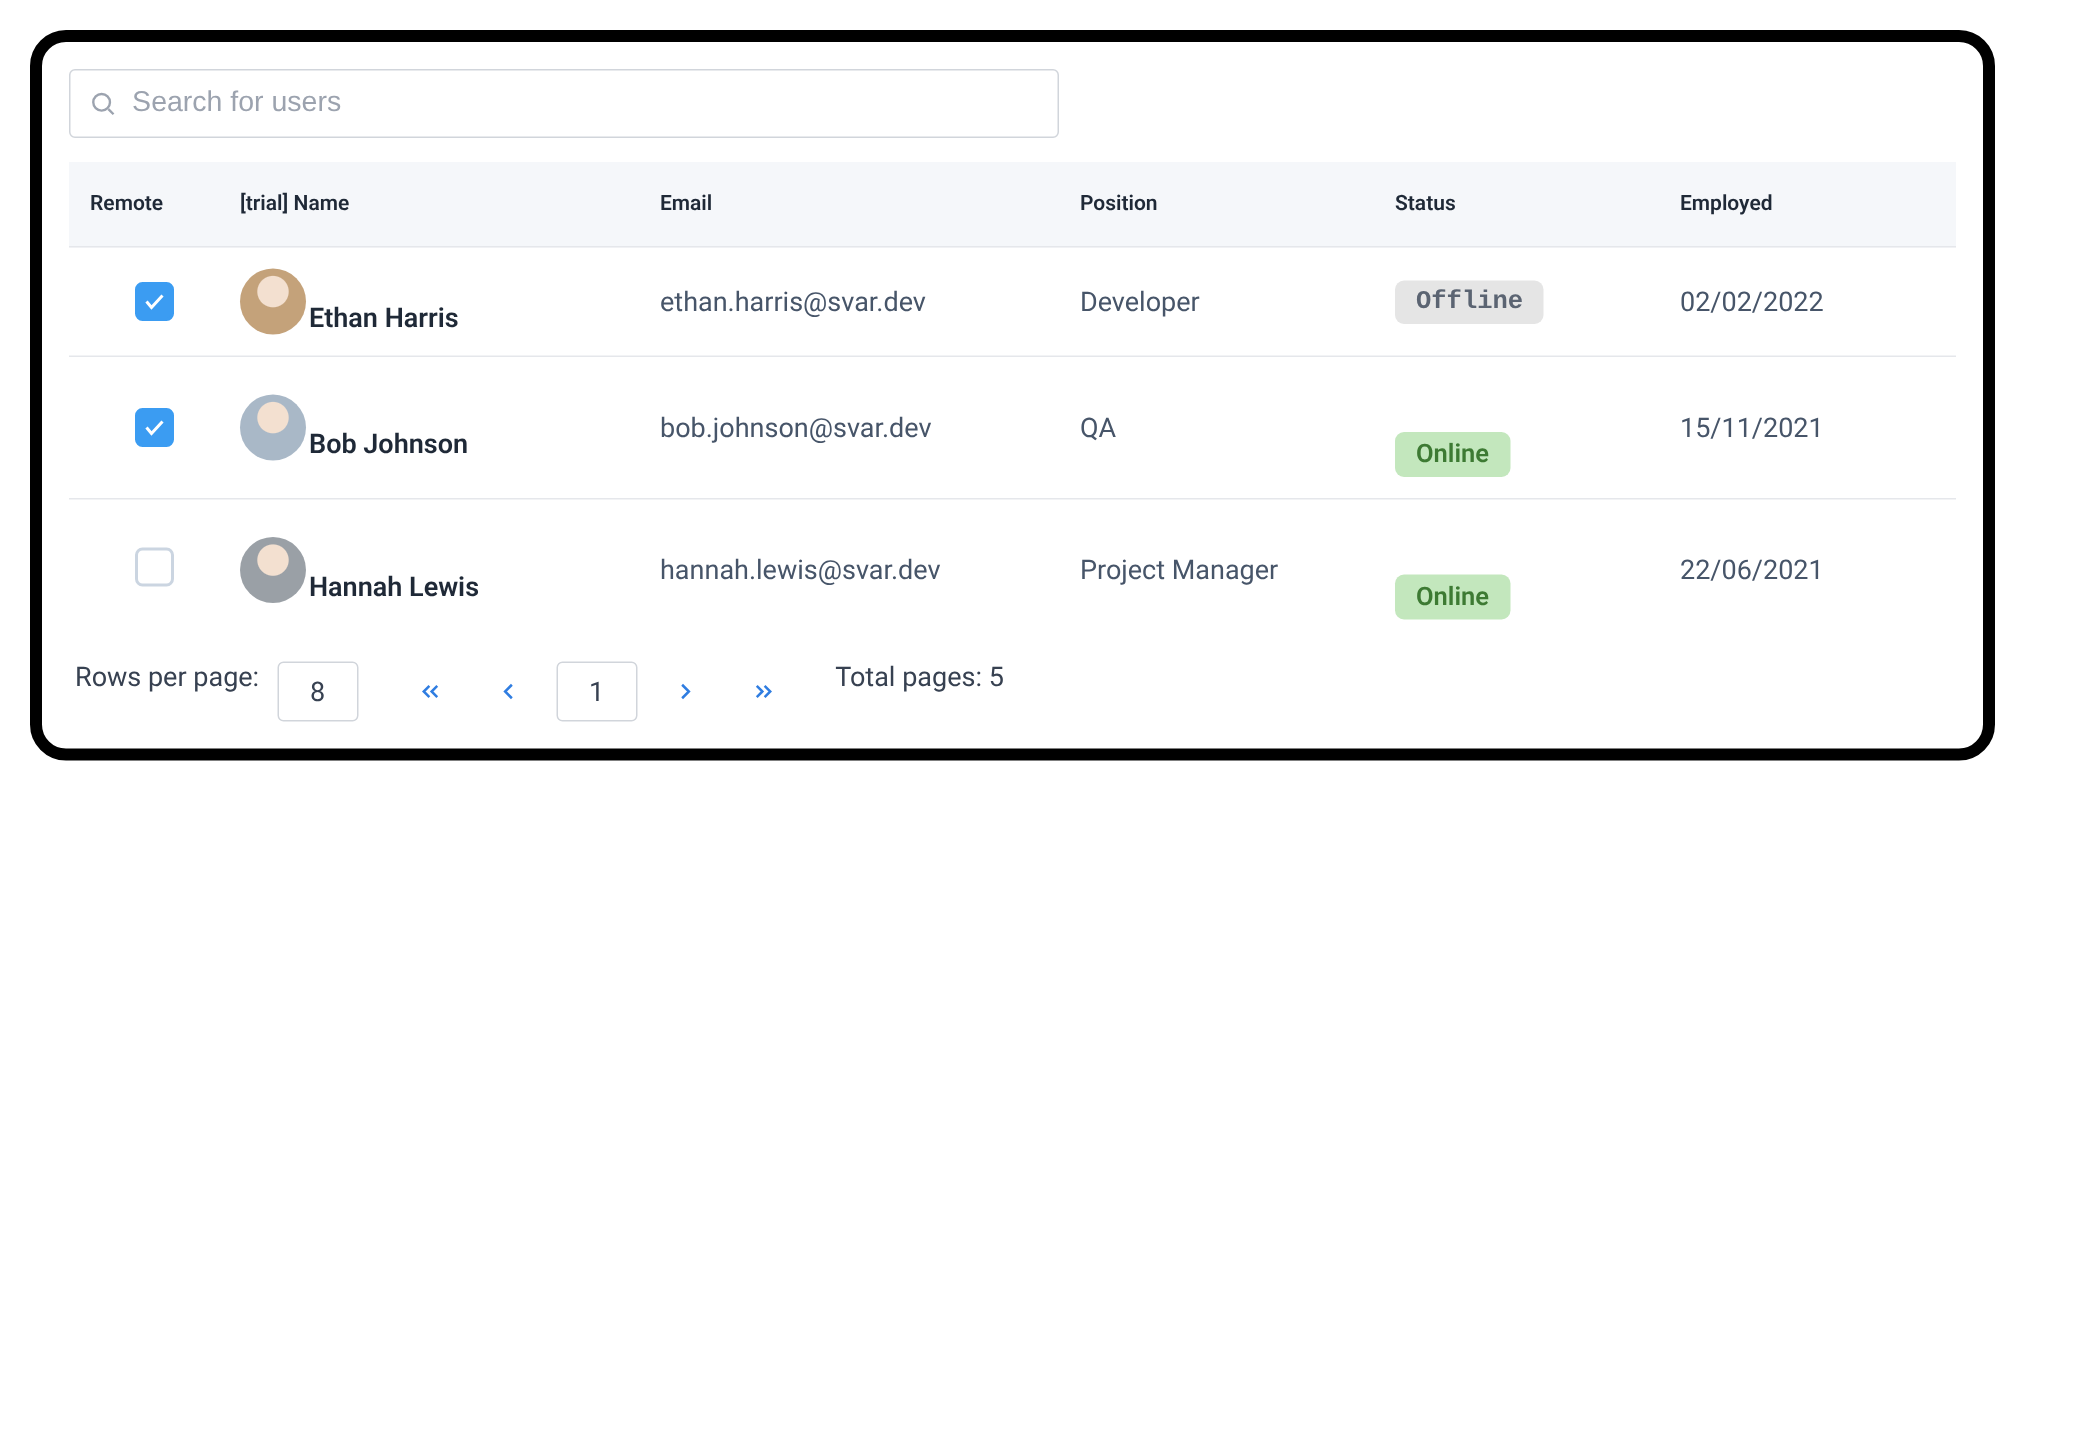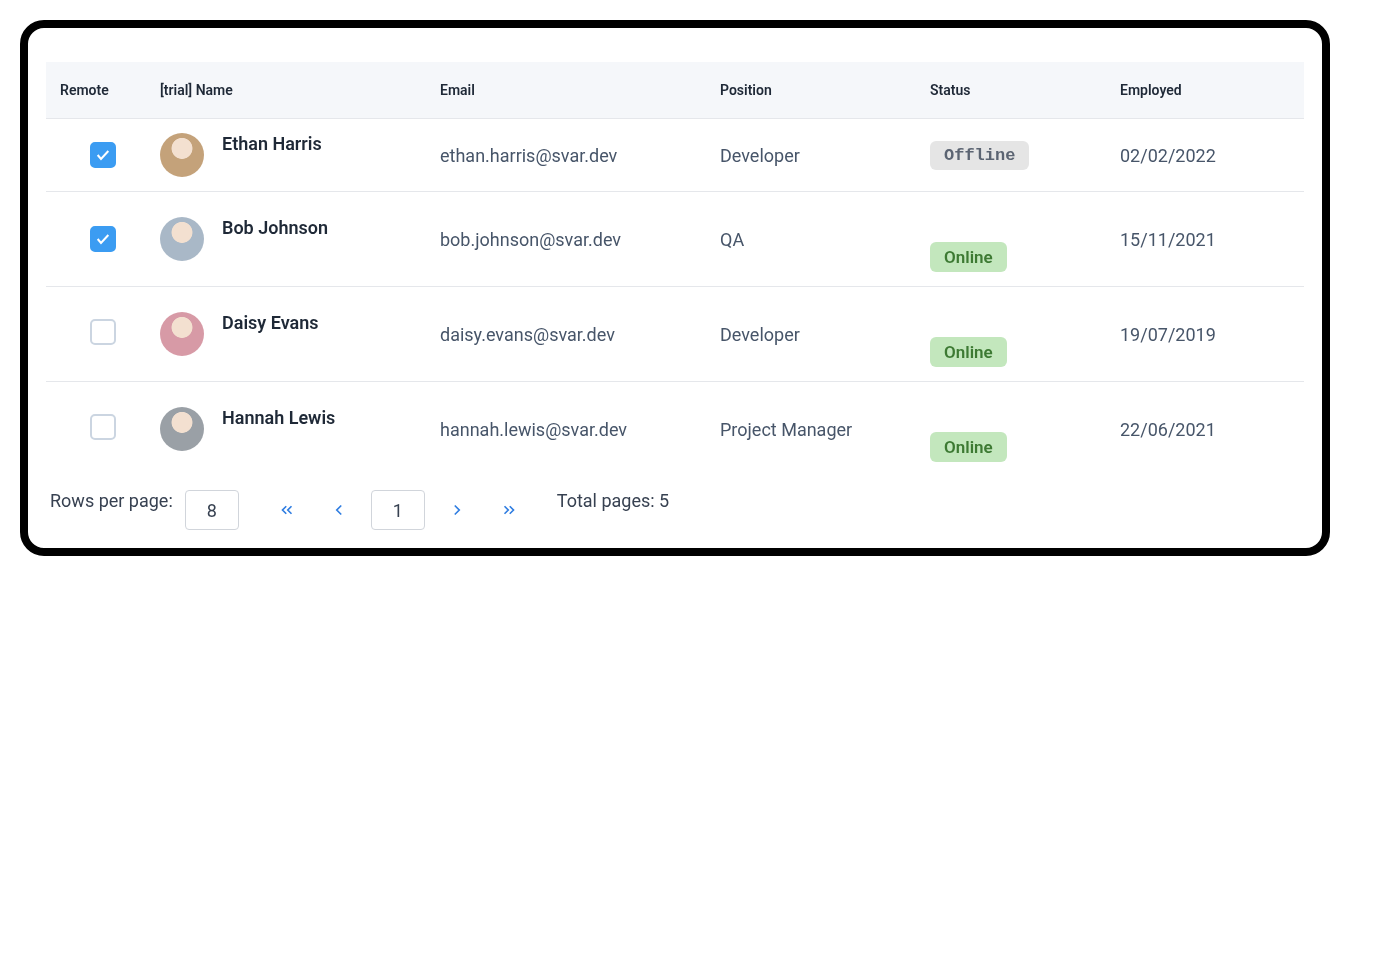--- a/index.html
+++ b/index.html
@@ -77,21 +77,21 @@
     cursor: pointer;
     margin-left: 30px;
   }
   .chk.checked {
     background: #3b9cf2;
     border-color: #3b9cf2;
   }
   .chk svg { width: 16px; height: 16px; stroke: #fff; stroke-width: 3; fill: none; display:none; }
   .chk.checked svg { display:block; }
   .user {
-    display: flex; align-items: flex-start; gap: 18px;
+    display: flex; align-items: flex-end; gap: 2px;
   }
   .avatar {
     width: 44px; height: 44px; border-radius: 50%;
     display: inline-block;
   }
   .user-name { font-weight: 600; color: #1f2937; }
   .badge {
     display: inline-block;
     padding: 5px 14px;
     border-radius: 6px;
@@ -122,20 +122,27 @@
     font-size: 18px;
   }
   .pager .nav svg { width: 18px; height: 18px; stroke: #2f7de1; fill: none; stroke-width: 2.2; }
   .spacer { width: 4px; }
 </style>
 </head>
 <body>
 
 <div class="frame">
 
+  <div class="search-wrap">
+    <svg class="search-icon" viewBox="0 0 24 24">
+      <circle cx="11" cy="11" r="7"></circle>
+        <line x1="21" y1="21" x2="16.65" y2="16.65"></line>
+    </svg>
+    <input type="text" placeholder="Search for users" style="">
+  </div>
 
   <table class="grid">
     <thead>
       <tr>
         <th class="col-remote">Remote</th>
         <th class="col-name">[trial] Name</th>
         <th class="col-email">Email</th>
         <th class="col-pos">Position</th>
         <th class="col-status">Status</th>
         <th class="col-emp">Employed</th>
@@ -173,33 +180,20 @@
           </td>
           <td>bob.johnson@svar.dev</td>
           <td>QA</td>
           <td><span class="badge online">Online</span></td>
           <td>15/11/2021</td>
         </tr>
         <tr>
           <td><span class="chk"></span></td>
           <td>
             <div class="user">
-              <span class="avatar" style="background: radial-gradient(circle at 50% 35%, rgb(243, 224, 208) 0px, rgb(243, 224, 208) 28%, rgb(215, 154, 166) 30%, rgb(215, 154, 166) 100%);"></span>
-              <span class="user-name">Daisy Evans</span>
-            </div>
-          </td>
-          <td>daisy.evans@svar.dev</td>
-          <td>Developer</td>
-          <td><span class="badge online">Online</span></td>
-          <td>19/07/2019</td>
-        </tr>
-        <tr>
-          <td><span class="chk"></span></td>
-          <td>
-            <div class="user">
               <span class="avatar" style="background: radial-gradient(circle at 50% 35%, rgb(243, 224, 208) 0px, rgb(243, 224, 208) 28%, rgb(154, 160, 166) 30%, rgb(154, 160, 166) 100%);"></span>
               <span class="user-name">Hannah Lewis</span>
             </div>
           </td>
           <td>hannah.lewis@svar.dev</td>
           <td>Project Manager</td>
           <td><span class="badge online">Online</span></td>
           <td>22/06/2021</td>
         </tr>
       </tbody>

